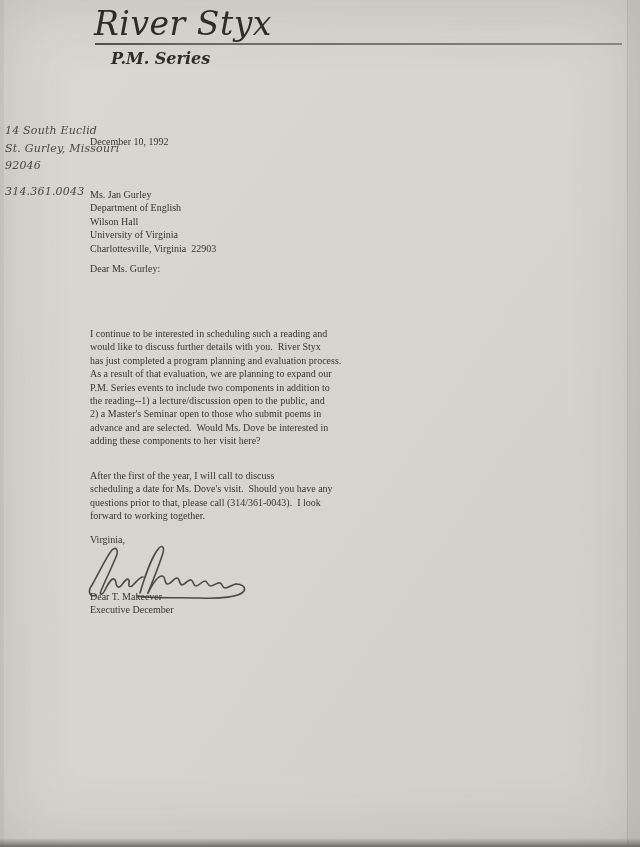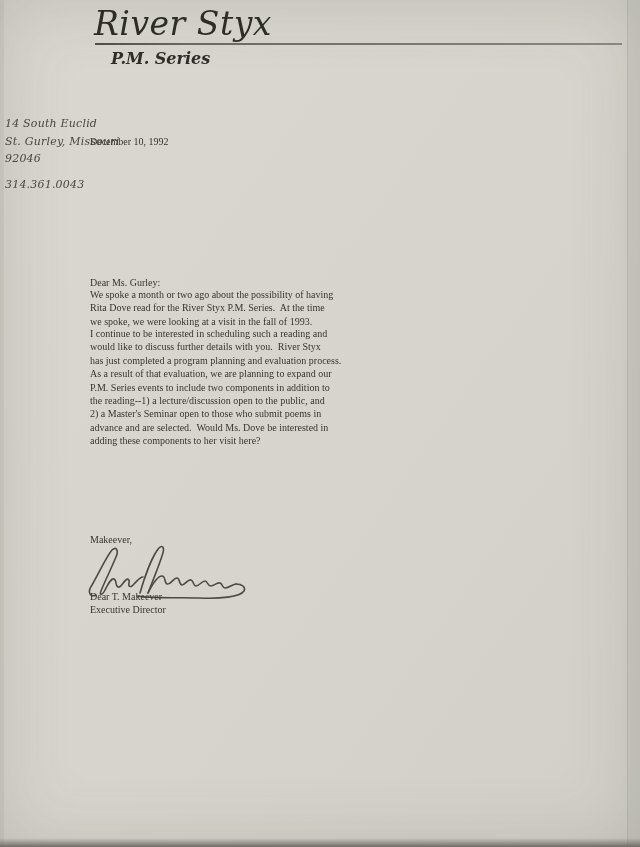--- a/index.html
+++ b/index.html
@@ -44,21 +44,21 @@
     position:absolute;left:95px;top:49px;
     font-family:"DejaVu Serif", serif;
     font-style:italic;font-weight:700;font-size:16px;line-height:20px;
     color:#2e2c27;
     margin-left:16px;
   }
   .side-line{
     position:absolute;left:5px;
     font-family:"DejaVu Serif", serif;
     font-style:italic;font-size:11px;line-height:13px;
-    color:#4a473f;letter-spacing:0.2px;
+    color:#4a473f;letter-spacing:0.2px;margin-top:7px;
   }
   
   .typed{
     position:absolute;left:90px;
     font-family:Liberation Serif, serif;
     font-size:10px;line-height:13.4px;
     color:#38352d;
     white-space:pre-wrap;
     letter-spacing:0px;
   }
@@ -75,47 +75,53 @@
   <div class="brand">River Styx</div>
   <div class="brand-rule"></div>
   <div class="series">P.M. Series</div>
 
   <div class="side-line" style="top:117px">14 South Euclid</div>
   <div class="side-line" style="top:135px">St. Gurley, Missouri</div>
   <div class="side-line" style="top:152px">92046</div>
   <div class="side-line" style="top:178px">314.361.0043</div>
 
   <div class="typed" style="top:135px">December 10, 1992</div>
-  <div class="typed" style="top:276px">Dear Ms. Gurley:</div>
-  <div class="typed" style="top:288px">We spoke a month or two ago about the possibility of having
-Rita Dove read for the River Styx P.M. Series.  At the time
-we spoke, we were looking at a visit in the fall of 1993.</div>
+  <div class="typed" style="top:188px">Ms. Jan Gurley
+Department of English
+Wilson Hall
+University of Virginia
+Charlottesville, Virginia  22903</div>
+  <div class="typed" style="top:262px">Dear Ms. Gurley:</div>
   <div class="typed" style="top:327px">I continue to be interested in scheduling such a reading and
 would like to discuss further details with you.  River Styx
 has just completed a program planning and evaluation process.
 As a result of that evaluation, we are planning to expand our
 P.M. Series events to include two components in addition to
 the reading--1) a lecture/discussion open to the public, and
 2) a Master's Seminar open to those who submit poems in
 advance and are selected.  Would Ms. Dove be interested in
 adding these components to her visit here?</div>
-  <div class="typed" style="top:533px">Makeever,</div>
+  <div class="typed" style="top:469px">After the first of the year, I will call to discuss
+scheduling a date for Ms. Dove's visit.  Should you have any
+questions prior to that, please call (314/361-0043).  I look
+forward to working together.</div>
+  <div class="typed" style="top:533px">Virginia,</div>
 
   <div class="sig">
     <svg viewBox="0 0 178 58" xmlns="http://www.w3.org/2000/svg">
       <g fill="none" stroke="#3a3730" stroke-width="1.6" stroke-linecap="round" opacity="0.88">
         <path d="M10,52 C4,55 1,49 6,42 C12,32 20,14 26,7 C30,3 33,7 30,14 C25,26 18,40 15,48 C13,52 16,53 19,47 C22,41 25,35 28,36 C31,37 29,43 32,44 C35,45 37,39 40,37 C42,35 44,37 43,40 C42,44 45,45 48,41 C51,38 54,34 57,34"></path>
         <path d="M54,50 C58,36 66,13 73,5 C77,1 79,5 76,13 C72,25 66,40 62,50"></path>
         <path d="M62,50 C66,42 72,33 76,33 C80,33 78,40 81,41 C85,42 87,35 91,35 C94,35 93,42 96,42 C99,42 102,36 105,37 C108,38 107,43 110,43 C113,43 116,38 119,38 C122,38 121,43 125,43 C128,43 131,39 134,40 C137,41 136,45 139,45 C143,45 147,41 150,41"></path>
         <path d="M150,41 C156,41 160,44 158,48 C154,54 134,56 113,55 C93,54 68,56 51,53"></path>
       </g>
     </svg>
   </div>
 
   <div class="typed" style="top:590px">Dear T. Makeever</div>
-  <div class="typed" style="top:603px">Executive Director</div>
+  <div class="typed" style="top:603px">Executive December</div>
 
   <div class="edge-left-shade"></div>
   <div class="edge-right-band"></div>
   <div class="edge-right-crease"></div>
   <div class="edge-bottom"></div>
 
 </div>
 
 </body></html>

